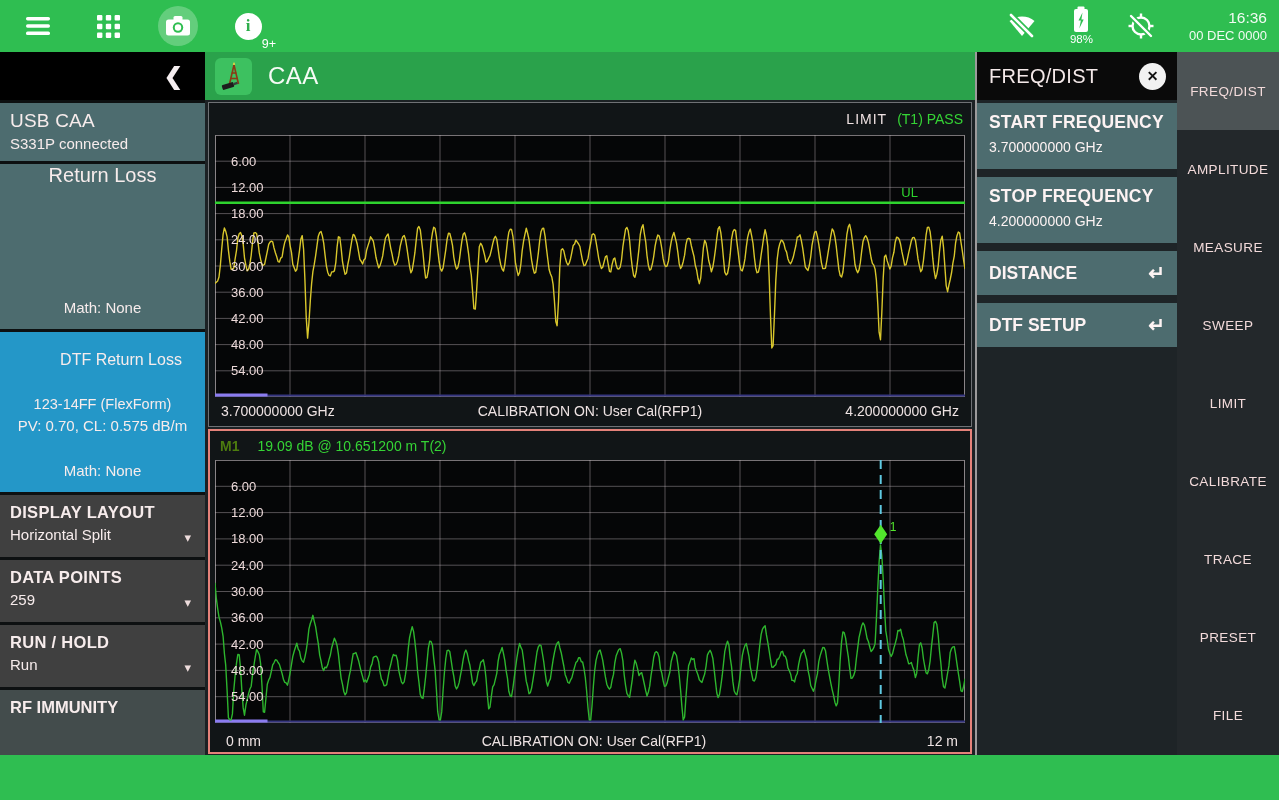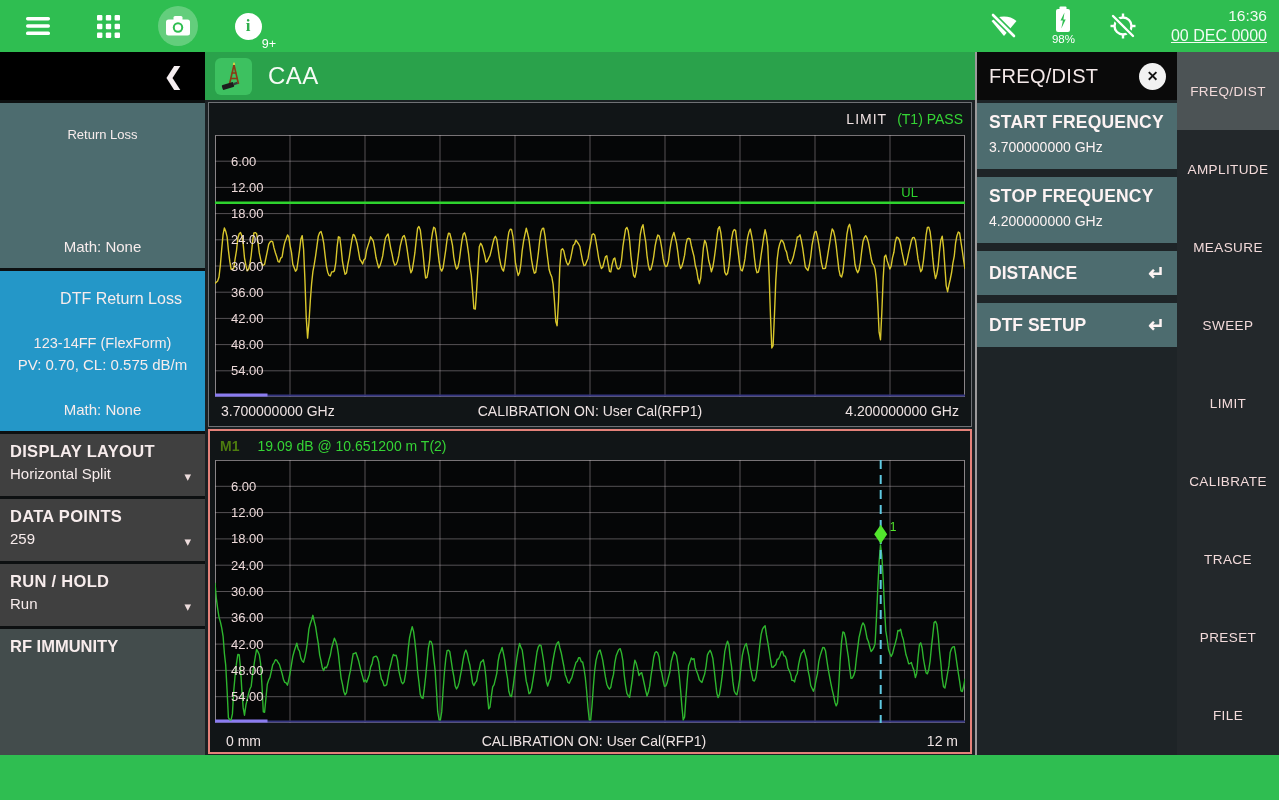--- a/index.html
+++ b/index.html
@@ -13,34 +13,34 @@
   .icon-btn { position:relative; width:40px; height:40px; display:flex; align-items:center; justify-content:center; }
   .cam-glow { background:rgba(255,255,255,0.25); border-radius:50%; }
   .info-circle { width:27px; height:27px; background:#fff; border-radius:50%;
     display:flex; align-items:center; justify-content:center; color:#2fae4c; font-weight:bold; font-size:17px; font-family:"Liberation Serif",serif; }
   .notif-badge { position:absolute; right:-8px; bottom:-5px; font-size:12.5px; color:#fff; }
   .tb-right { margin-left:auto; display:flex; align-items:center; gap:28px; padding-right:12px; }
   .batt-wrap { display:flex; flex-direction:column; align-items:center; line-height:1; }
   .batt-pct { font-size:11.5px; margin-top:1px; color:#fff; }
   .clock { text-align:right; line-height:1.25; }
   .clock .t { font-size:15.5px; }
-  .clock .d { font-size:16px;text-decoration:underline; }
+  .clock .d { font-size:13px; }
 
   
   .sidebar { position:absolute; left:0; top:52px; width:205px; height:703px; background:#0d1011;
     display:flex; flex-direction:column; gap:3px; color:#f7ecec; }
   .sb-header { height:48px; flex:0 0 48px; background:#000; display:flex; align-items:center;
     justify-content:flex-end; padding-right:22px; }
   .back-chevron { font-size:23px; font-weight:bold; color:#f5eef0; }
   .card { background:#4d6c6f; }
   .card.usb { flex:0 0 58px; padding:7px 0 0 10px; }
   .card.usb .t1 { font-size:19px; letter-spacing:0.2px; }
   .card.usb .t2 { font-size:15px; margin-top:3px; }
   .card.rl { flex:0 0 165px; position:relative; text-align:center; }
-  .card.rl .title { padding-top:24px; font-size:13px; }
+  .card.rl .title { font-size:20px; }
   .card .math { position:absolute; bottom:13px; width:100%; text-align:center; font-size:15px; }
   .card.dtf { flex:0 0 160px; position:relative; text-align:center; background:#2497c8; }
   .card.dtf .title { padding-top:19px; font-size:16px;margin-left:37px; }
   .card.dtf .l1 { margin-top:27px; font-size:14.5px; }
   .card.dtf .l2 { margin-top:5px; font-size:15px; }
   .card.small { flex:0 0 62px; position:relative; background:#404040; padding:8px 10px 0 10px; }
   .card.small .lab { font-size:16.5px; font-weight:600; letter-spacing:0.3px; }
   .card.small .val { font-size:15px; margin-top:4px; }
   .caret { position:absolute; right:14px; bottom:12px; font-size:13px; color:#eddcdc; }
   .card.rf { flex:1 1 auto; background:#434c4c; padding:8px 10px 0 10px; }
@@ -164,20 +164,24 @@
     <div class="clock">
       <div class="t">16:36</div>
       <div class="d">00 DEC 0000</div>
     </div>
   </div>
 </div>
 
 <div class="sidebar">
   <div class="sb-header">
     <span class="back-chevron">❮</span>
+  </div>
+  <div class="card usb">
+    <div class="t1">USB CAA</div>
+    <div class="t2">S331P connected</div>
   </div>
   <div class="card rl">
     <div class="title">Return Loss</div>
     <div class="math">Math: None</div>
   </div>
   <div class="card dtf">
     <div class="title">DTF Return Loss</div>
     <div class="l1">123-14FF (FlexForm)</div>
     <div class="l2">PV: 0.70, CL: 0.575 dB/m</div>
     <div class="math">Math: None</div>

